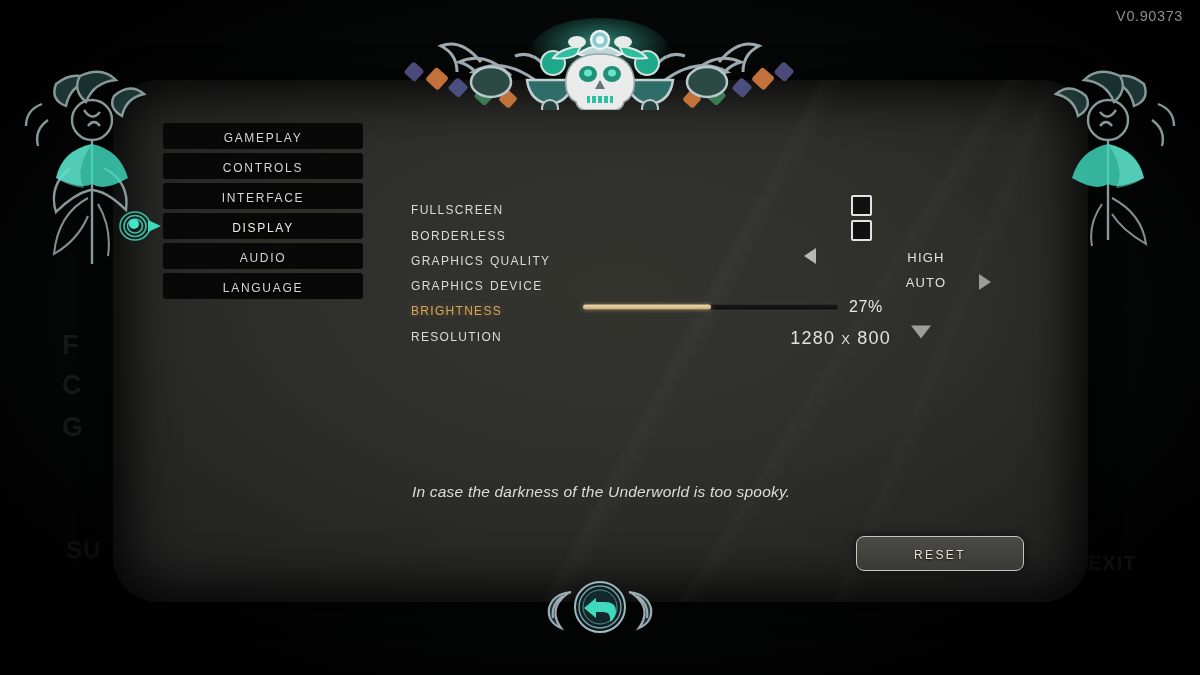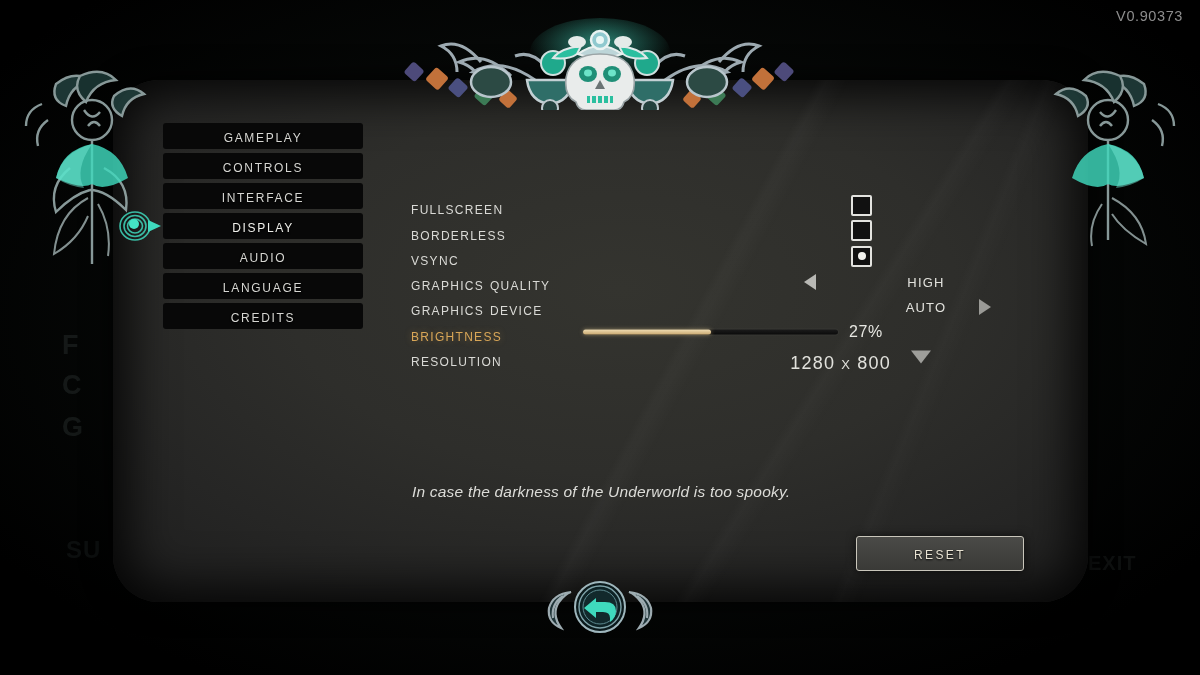--- a/index.html
+++ b/index.html
@@ -260,21 +260,21 @@
   }
 
   
   #reset-button {
     position: absolute;
     left: 856px;
     top: 536px;
     width: 168px;
     height: 35px;
     border: 1px solid #c9c6bb;
-    border-radius: 3px;
+    border-radius: 8px;
     background: linear-gradient(180deg,#4a4a47,#3a3a37);
     display: flex;
     align-items: center;
     justify-content: center;
     box-shadow: 0 0 10px rgba(0,0,0,.6);
   }
   #reset-button .lbl {
     color: #e8e2d2;
     font-size: 17px;
     letter-spacing: 2.4px;
@@ -432,49 +432,38 @@
         <path d="M30 11 l13 6 l-13 6Z" fill="#3fd9bd"></path>
       </svg>
       <span class="tab-label">Display</span>
     </div>
     <div class="tab">
       <span class="tab-label">Audio</span>
     </div>
     <div class="tab">
       <span class="tab-label">Language</span>
     </div>
-    <div class="tab">
-      <span class="tab-label">Credits</span>
-    </div>
   </div>
 
   <div id="settings">
 
     <div class="row">
       <span class="row-label">Fullscreen</span>
       <div class="row-control">
         <div class="checkbox"></div>
       </div>
     </div>
 
     <div class="row">
       <span class="row-label">Borderless</span>
       <div class="row-control">
         <div class="checkbox"></div>
       </div>
     </div>
 
-    <div class="row">
-      <span class="row-label">VSync</span>
-      <div class="row-control">
-        <div class="checkbox checked">
-            <span class="dot"></span>
-          </div>
-      </div>
-    </div>
 
     <div class="row">
       <span class="row-label">Graphics Quality</span>
       <div class="row-control">
         <div class="arrow left"></div>
         <span class="value center">High</span>
       </div>
     </div>
 
     <div class="row">

